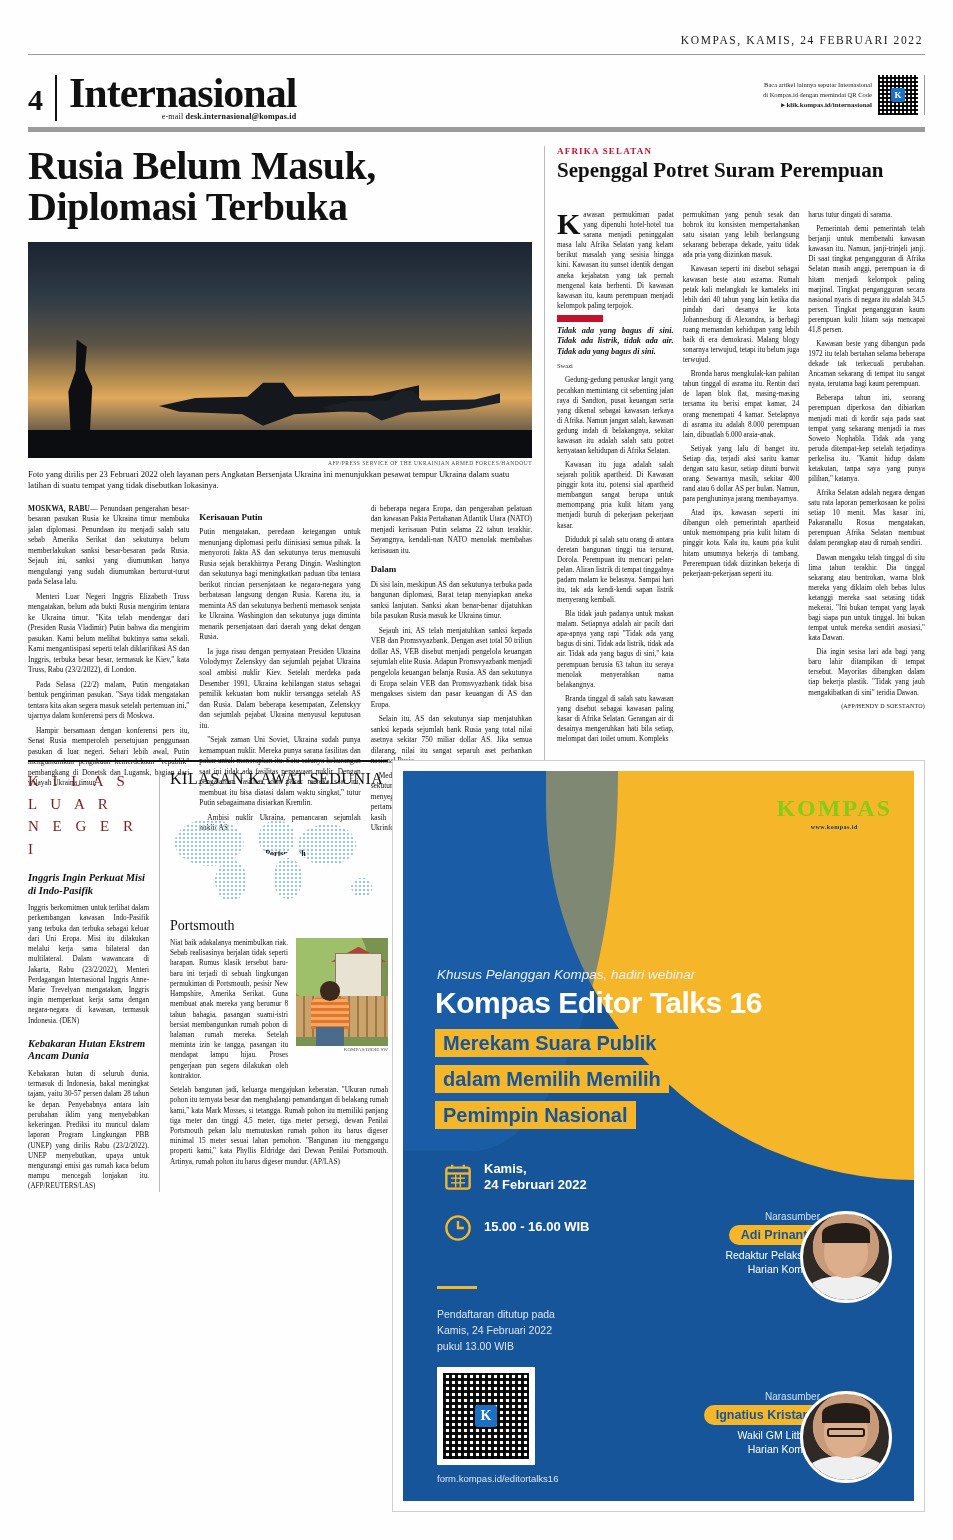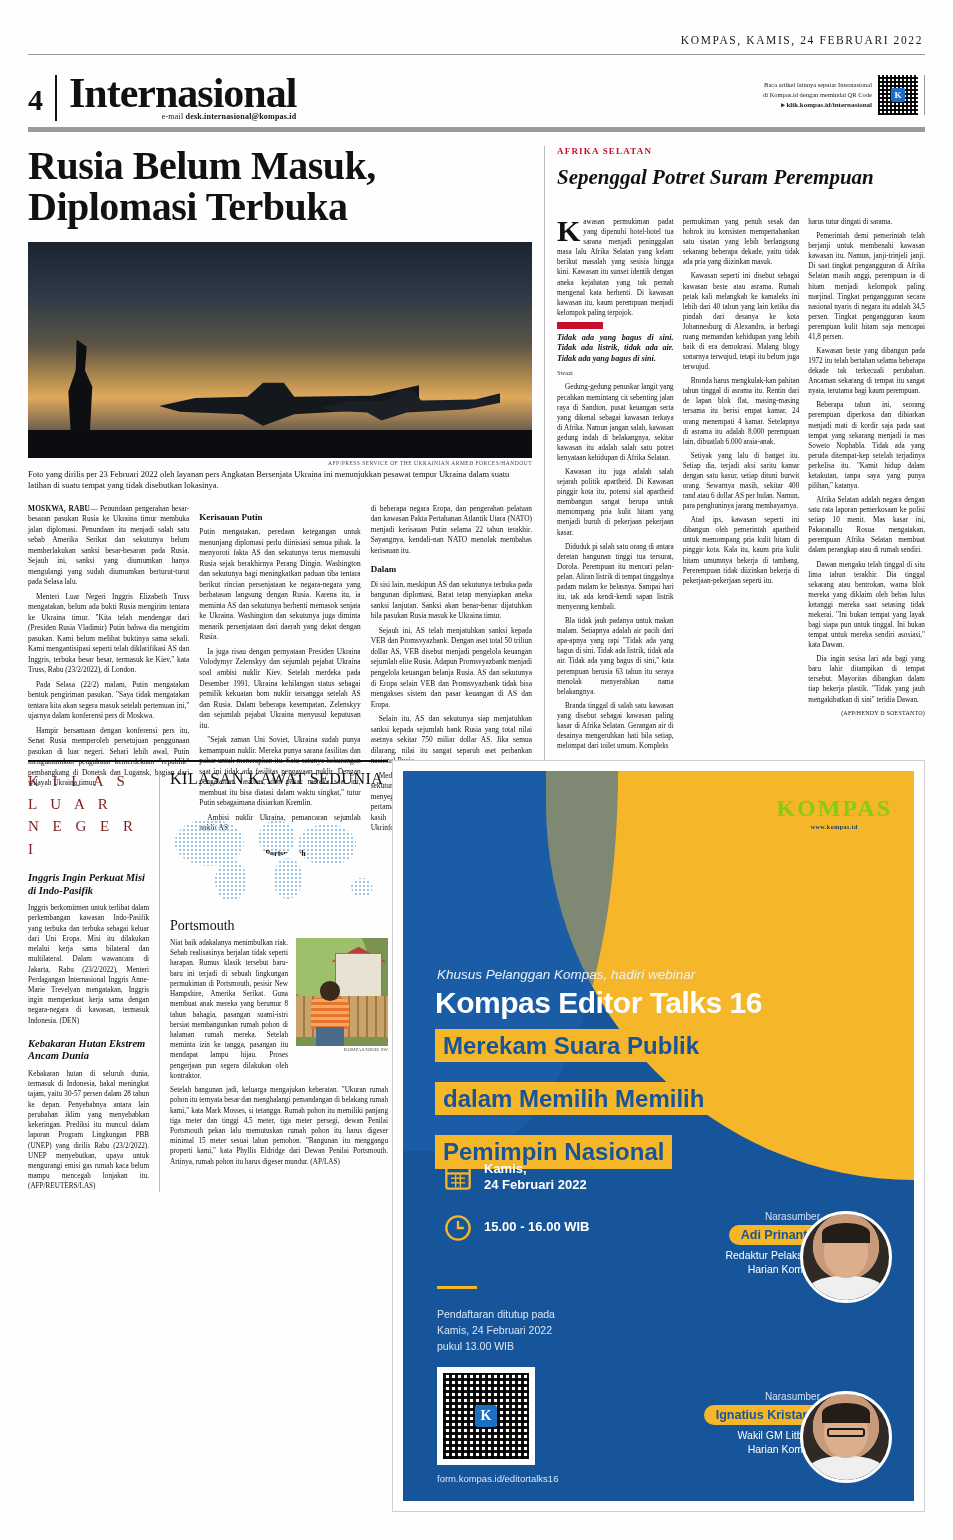--- a/index.html
+++ b/index.html
@@ -58,21 +58,21 @@
 
   .cols3 { display:flex; gap:10px; margin-top:12px; }
   .col { width:calc((516px - 32px)/3); font-size:7.4px; line-height:1.42; text-align:justify; hyphens:auto; }
   .col p { margin-bottom:4px; text-indent:8px; }
   .col p.first { text-indent:0; }
   .col .lead-city { font-weight:bold; font-size:7.4px; letter-spacing:.2px; }
   .subhead { font-weight:bold; font-size:9px; margin:7px 0 3px 0; text-indent:0 !important; }
 
   
   .kicker { color:#c8102e; font-weight:bold; font-size:9px; letter-spacing:1.2px; }
-  h2.sub-headline { font-family:"Liberation Serif",serif; font-style:italic; font-weight:bold; font-size:21px; line-height:1.05; margin-top:10px; }
+  h2.sub-headline { font-family:"Liberation Serif",serif; font-weight:bold; font-size:21px; line-height:1.05; margin-top:3px; }
   .rcols { display:flex; gap:9px; margin-top:9px; }
   .rcol { width:calc((380px - 30px)/3); font-size:7.2px; line-height:1.4; text-align:justify;margin-top:20px; }
   .rcol p { margin-bottom:4px; text-indent:8px; }
   .rcol p.first { text-indent:0; }
   .dropcap-wrap p.first::first-letter { float:left; font-size:30px; line-height:0.82; font-weight:bold; padding-right:3px; padding-top:2px; }
   .pullquote { margin: 2px 0 5px 0; }
   .pq-bar { width:46px; height:7px; background:#c8102e; margin-bottom:4px; }
   .pq-text { font-weight:bold; font-style:italic; font-size:8.2px; line-height:1.28; }
   .pq-attr { font-size:6.5px; margin-top:4px; color:#333; }
   .byline { font-size:6px; text-align:right; letter-spacing:.2px; margin-top:2px; }
@@ -87,21 +87,21 @@
       border-bottom-right-radius:68% 100%; }
   .ad .kompas-logo { position:absolute; right:22px; top:24px; text-align:center; }
   .ad .kompas-logo .k { font-family:"Liberation Serif",serif; font-weight:bold; font-size:24px; letter-spacing:2px; color:#84cc16; }
   .ad .kompas-logo .u { font-size:6px; font-weight:bold; color:#123a6b; letter-spacing:.5px; margin-top:2px; }
   .ad .khusus { position:absolute; left:34px; top:196px; color:#eaf1fa; font-style:italic; font-size:13.5px;
       font-family:"Liberation Sans", sans-serif; }
   .ad .title { position:absolute; left:32px; top:215px; color:#fff; font-weight:bold; font-size:30px;
       font-family:"Liberation Sans", sans-serif; letter-spacing:-0.5px; }
   .ad .subtitle { position:absolute; left:32px; top:258px; width:330px; }
   .ad .subtitle span { display:inline-block; background:#f5b62a; color:#17559b; font-weight:bold;
-      font-family:"Liberation Sans", sans-serif; font-size:24px; line-height:1.3; padding:1px 8px; margin-bottom:20px; }
+      font-family:"Liberation Sans", sans-serif; font-size:20px; line-height:1.3; padding:1px 8px; margin-bottom:8px; }
   .meta { position:absolute; left:41px; top:390px; color:#fff; font-family:"Liberation Sans", sans-serif; }
   .meta-row { display:flex; align-items:center; gap:12px; margin-bottom:20px; }
   .ic { width:28px; height:28px; flex:0 0 28px; }
   .meta-txt { font-size:13px; font-weight:bold; line-height:1.25; }
   .hr-gold { position:absolute; left:34px; top:515px; width:40px; height:3px; background:#f5b62a; }
   .closing { position:absolute; left:34px; top:536px; color:#dbe6f3; font-size:10.5px; line-height:1.5;
       font-family:"Liberation Sans", sans-serif; }
   .adqr { position:absolute; left:34px; top:596px; width:98px; height:98px; background:#fff; padding:6px; }
   .adqr .q { width:100%; height:100%; position:relative; background:
       repeating-linear-gradient(0deg,#111 0 3px,#fff 3px 6px),

